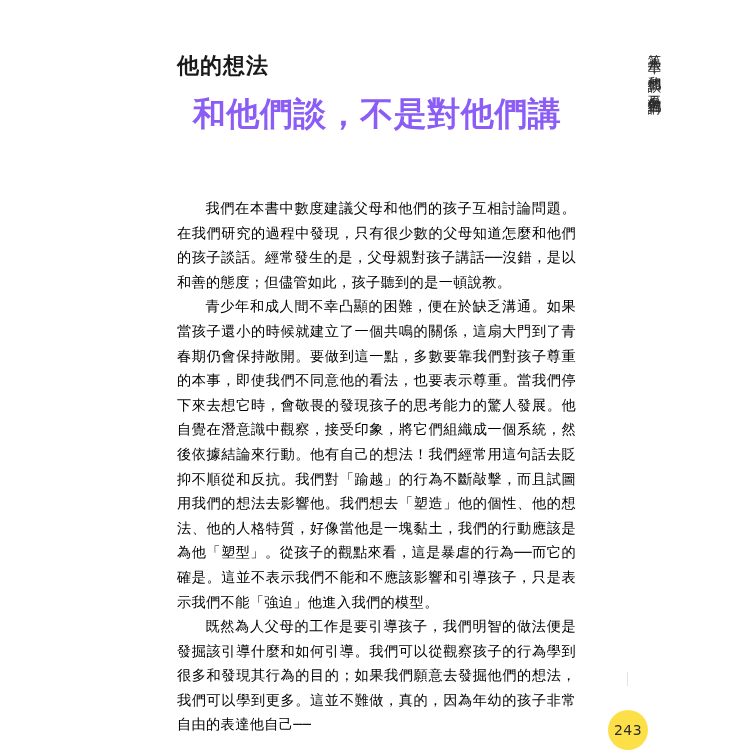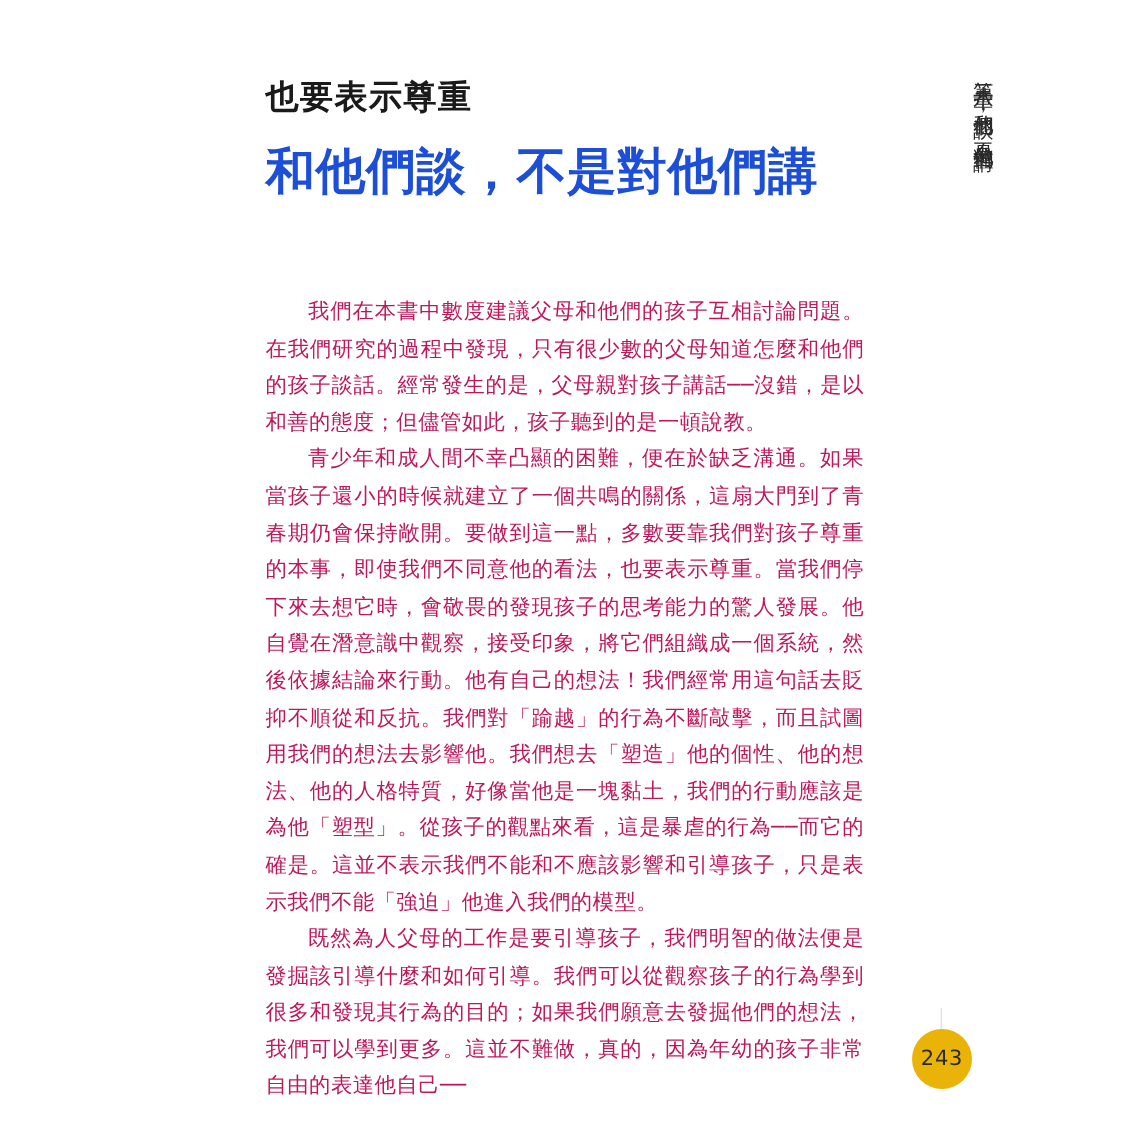--- a/index.html
+++ b/index.html
@@ -52,60 +52,61 @@
     letter-spacing: 1px;
     color: #1a1a1a;
     line-height: 1.3;
     font-family: "DejaVu Sans", "Liberation Sans", sans-serif;
   }
   #chapter-title {
     margin-top: 12px;
     font-size: 33px;
     font-weight: bold;
     letter-spacing: 0.5px;
-    color: #1d4ed8;
+    color: #8b5cf6;
     line-height: 1.25;
     font-family: "DejaVu Serif", "Liberation Serif", serif;
+    text-align: center;
   }
 
   
   #body-text {
     position: absolute;
     left: 177px;
     top: 196px;
     width: 399px;
   }
   .para {
     font-size: 14.2px;
     line-height: 24.6px;
     text-align: justify;
     text-justify: inter-character;
     letter-spacing: 0.35px;
-    color: #be185d;
+    color: #000000;
     margin: 0 0 0 0;
     text-indent: 2em;
   }
   .para + .para {
     margin-top: 0px;
   }
   .u {
     text-decoration-thickness: 1px;
     text-underline-offset: 3px;
     text-decoration-color: #333333;
   }
 
   
   #page-number-badge {
     position: absolute;
     left: 608px;
-    top: 686px;
+    top: 710px;
     width: 40px;
     height: 40px;
     border-radius: 50%;
-    background: #eab308;
+    background: #fde047;
     display: flex;
     align-items: center;
     justify-content: center;
     font-size: 14px;
     color: #2b2b2b;
     font-family: "DejaVu Sans", "Liberation Sans", sans-serif;
     letter-spacing: 0.5px;
   }
   #badge-stem {
     position: absolute;
@@ -117,21 +118,21 @@
   }
 </style>
 </head>
 <body>
 
 <div id="page">
 
   <div id="running-head">第三十八章　和他們談，不是對他們講</div>
 
   <div id="heading-block">
-    <div id="chapter-number">也要表示尊重</div>
+    <div id="chapter-number">他的想法</div>
     <div id="chapter-title">和他們談，不是對他們講</div>
   </div>
 
   <div id="body-text">
 
     <p class="para"><span>我們在本書中數度建議父母和他們的孩子互相討論問題。在我們研究的過程中發現，只有很少數的父母知道怎麼和他們的孩子談話。經常發生的是，父母親對孩子講話──沒錯，是以和善的態度；但儘管如此，孩子聽到的是一頓說教。</span></p>
 
     <p class="para"><span>青少年和成人間不幸凸顯的困難，便在於缺乏溝通。如果當孩子還小的時候就建立了一個共鳴的關係，這扇大門到了青春期仍會保持敞開。要做到這一點，多數要靠我們對孩子尊重的本事，即使我們不同意他的看法，也要表示尊重。當我們停下來去想它時，會敬畏的發現孩子的思考能力的驚人發展。他自覺在潛意識中觀察，接受印象，將它們組織成一個系統，然後依據結論來行動。他有自己的想法！我們經常用這句話去貶抑不順從和反抗。我們對「踰越」的行為不斷敲擊，而且試圖用我們的想法去影響他。我們想去「塑造」他的個性、他的想法、他的人格特質，好像當他是一塊黏土，我們的行動應該是為他「塑型」。從孩子的觀點來看，這是暴虐的行為──而它的確是。</span><span class="u">這並不表示我們不能和不應該影響和引導孩子，只是表示我們不能「強迫」他進入我們的模型。</span></p>
 
 

